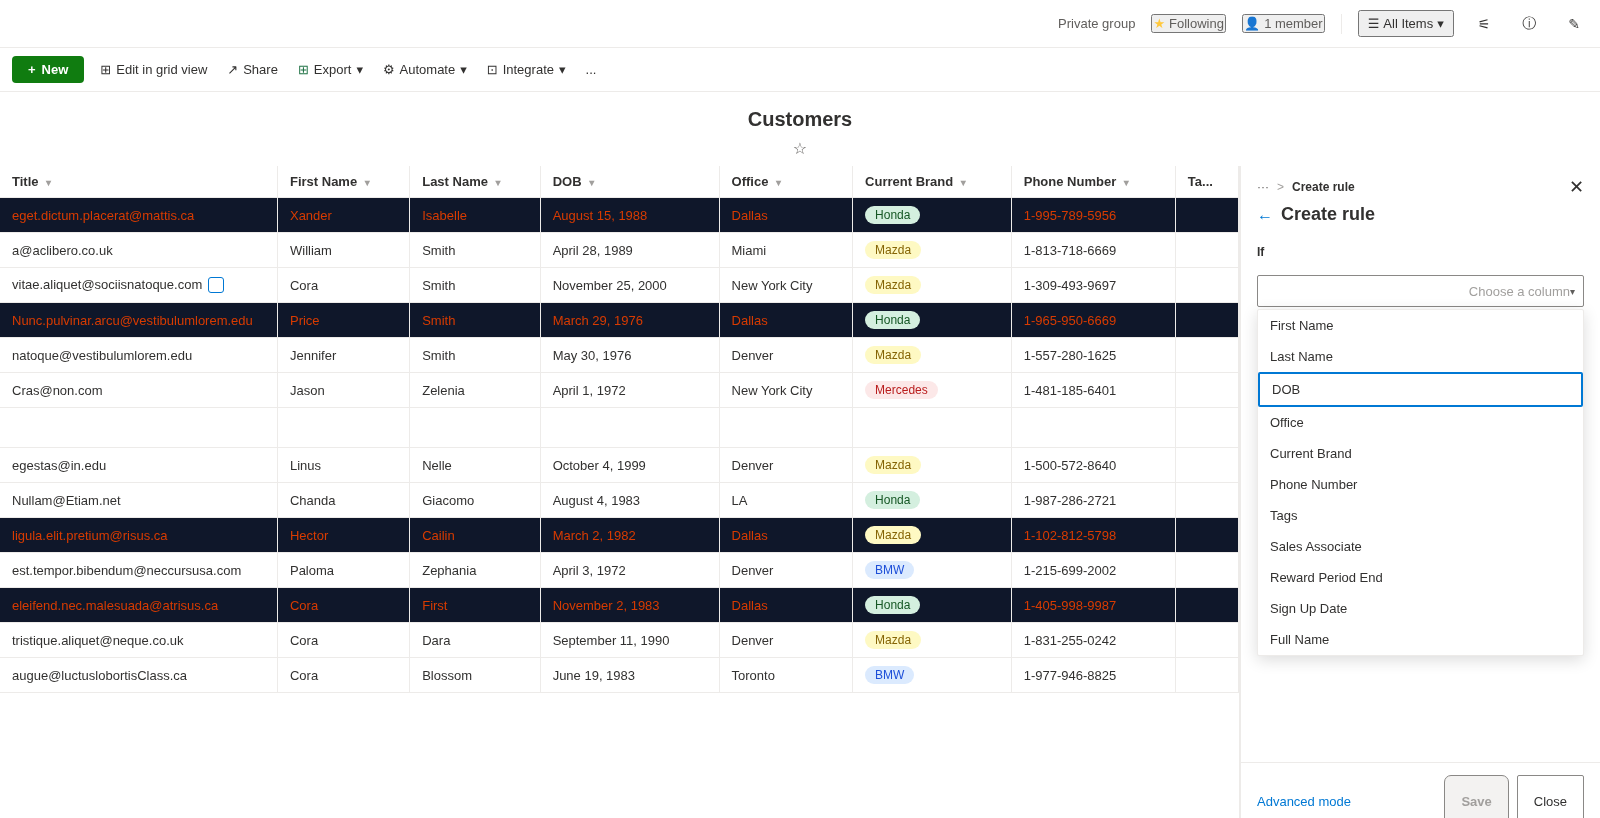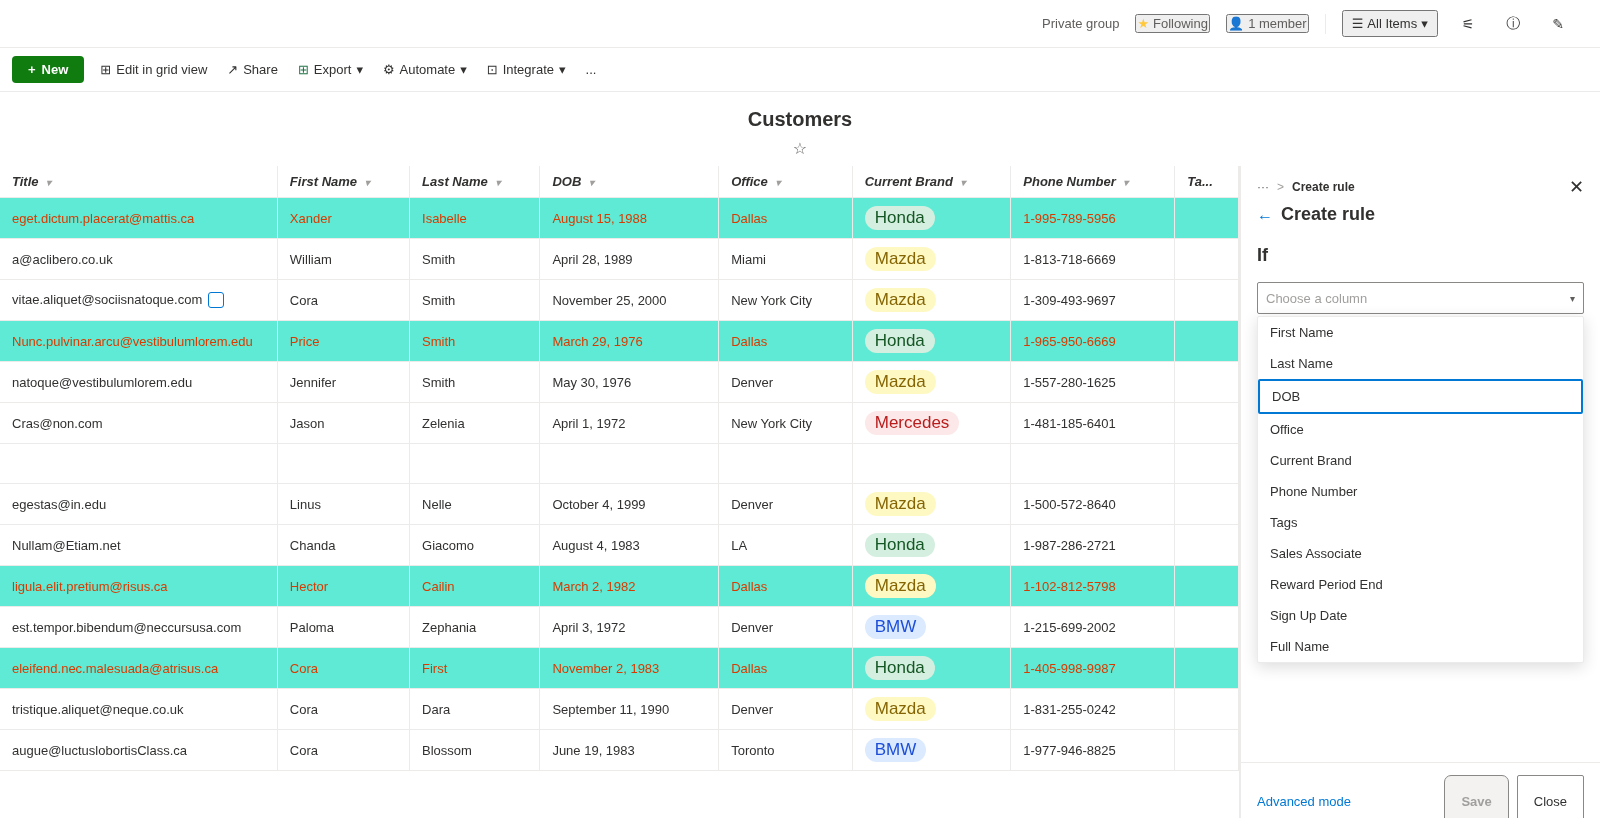--- a/index.html
+++ b/index.html
@@ -5,21 +5,21 @@
     * { box-sizing: border-box; margin: 0; padding: 0; font-family: 'Segoe UI', sans-serif; }
     body { background: #fff; overflow: hidden; width: 1600px; height: 818px; }
 
     
     .top-bar {
       height: 48px;
       background: #fff;
       display: flex;
       align-items: center;
       justify-content: flex-end;
-      padding: 0 28px;
+      padding: 0 12px;
       border-bottom: 1px solid #edebe9;
     }
     .top-bar-right {
       display: flex;
       align-items: center;
       gap: 16px;
     }
     .private-group {
       color: #605e5c;
       font-size: 13px;
@@ -124,53 +124,52 @@
     }
 
     table {
       width: 100%;
       border-collapse: collapse;
       font-size: 13px;
     }
     thead tr {
       background: #fff;
       border-bottom: 1px solid #edebe9;
-      font-style: italic;
     }
     thead th {
       text-align: left;
       padding: 8px 12px;
       font-weight: 600;
       color: #323130;
       white-space: nowrap;
       border-right: 1px solid #edebe9;
       position: relative;
     }
     thead th .sort-icon { color: #a19f9d; font-size: 10px; margin-left: 4px; }
 
     tbody tr {
       border-bottom: 1px solid #edebe9;
     }
-    tbody tr.highlighted { background: #5eead4; }
+    tbody tr.highlighted { background: #0f172a; }
     tbody td {
       padding: 8px 12px;
       color: #323130;
       border-right: 1px solid #edebe9;
       white-space: nowrap;
       max-width: 220px;
       overflow: hidden;
       text-overflow: ellipsis;
     }
     tbody td.orange-text { color: #d83b01; }
 
     .brand-badge {
       display: inline-block;
       padding: 2px 10px;
       border-radius: 12px;
-      font-size: 17px;
+      font-size: 12px;
       font-weight: 500;
     }
     .badge-honda { background: #d4efdf; color: #155724; }
     .badge-mazda { background: #fef9c3; color: #856404; }
     .badge-mercedes { background: #fce8e8; color: #b91c1c; }
     .badge-bmw { background: #dbeafe; color: #1d4ed8; }
 
     
     .right-panel {
       width: 360px;
@@ -216,21 +215,21 @@
     .panel-title {
       font-size: 18px;
       font-weight: 600;
       color: #323130;
     }
 
     .panel-section {
       padding: 8px 16px;
     }
     .panel-label {
-      font-size: 18px;
+      font-size: 12px;
       font-weight: 600;
       color: #323130;
       margin-bottom: 8px;
     }
 
     
     .dropdown-container {
       position: relative;
       margin: 0 16px 8px 16px;
     }
@@ -239,21 +238,21 @@
       height: 32px;
       border: 1px solid #8a8886;
       border-radius: 2px;
       background: #fff;
       display: flex;
       align-items: center;
       padding: 8px 8px;
       cursor: pointer;
       font-size: 13px;
       color: #a19f9d;
-      justify-content: space-between;
+      justify-content: flex-end;
     }
     .dropdown-arrow { color: #605e5c; font-size: 10px; }
 
     
     .dropdown-menu {
       position: absolute;
       top: 34px;
       left: 0;
       right: 0;
       background: #fff;

